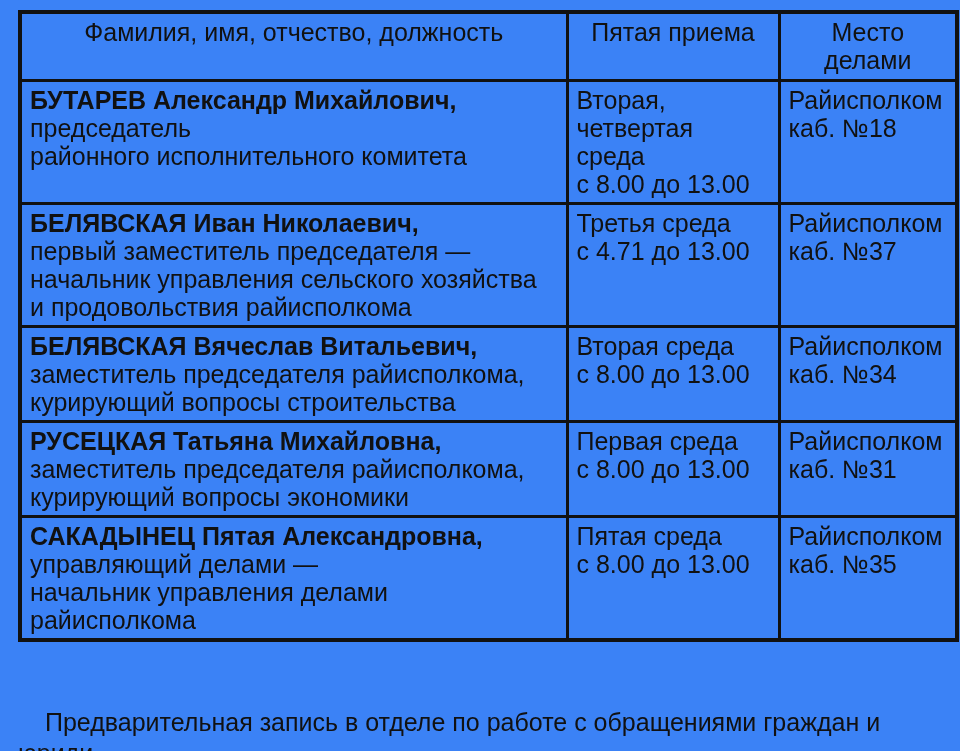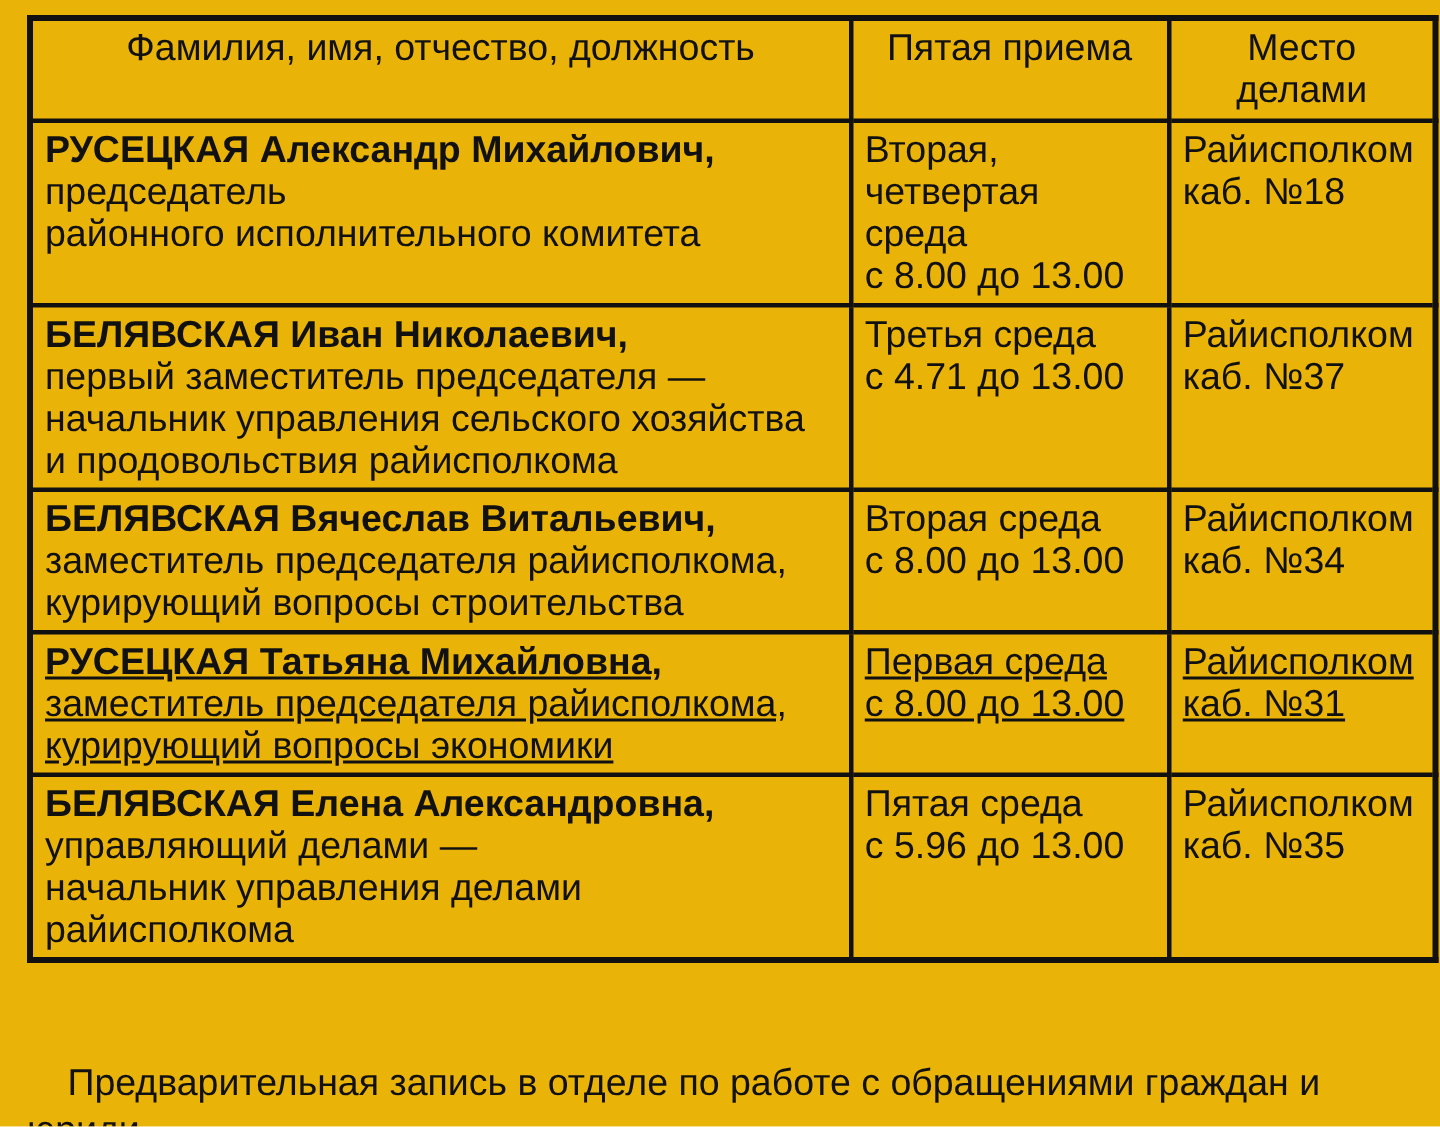--- a/index.html
+++ b/index.html
@@ -6,21 +6,21 @@
     margin: 0;
     padding: 0;
     background: #ffffff;
     font-family: "Liberation Sans", sans-serif;
     color: #111111;
   }
   .page {
     position: relative;
     width: 960px;
     height: 751px;
-    background: #eab308;
+    background: #3b82f6;
     overflow: hidden;
   }
   table.schedule {
     position: absolute;
     left: 18px;
     top: 10px;
     width: 937px;
     border-collapse: collapse;
     table-layout: fixed;
     border: 4px solid #111111;
@@ -56,21 +56,21 @@
   .person-name {
     font-weight: bold;
     white-space: pre-line;
   }
   .person-position { white-space: pre-line; }
 
   tbody tr.row-0 td { height: 114px; box-sizing: border-box; }
   tbody tr.row-1 td { height: 118px; box-sizing: border-box; }
   tbody tr.row-2 td { height: 88px;  box-sizing: border-box; }
   tbody tr.row-3 td { height: 90px;  box-sizing: border-box; }
-  tbody tr.row-4 td { height: 90px;  box-sizing: border-box; text-decoration: underline; }
+  tbody tr.row-4 td { height: 90px;  box-sizing: border-box; }
   tbody tr.row-5 td { height: 84px;  box-sizing: border-box; }
 
   .footer-note {
     position: absolute;
     left: 18px;
     top: 682px;
     width: 930px;
     font-size: 25px;
     line-height: 31px;
     text-align: left;
@@ -92,21 +92,21 @@
       <tr>
         <th class="preline">Фамилия, имя, отчество, должность</th>
         <th class="preline">Пятая приема</th>
         <th class="preline">Место
 делами</th>
       </tr>
     </thead>
     <tbody>
       <tr class="row-0">
         <td class="person">
-          <span class="person-name">РУСЕЦКАЯ Александр Михайлович,</span>
+          <span class="person-name">БУТАРЕВ Александр Михайлович,</span>
           <div class="person-position">председатель
 районного исполнительного комитета</div>
         </td>
         <td class="time preline">Вторая,
 четвертая
 среда
 с 8.00 до 13.00</td>
         <td class="place preline">Райисполком
 каб. №18</td>
       </tr>
@@ -139,26 +139,26 @@
           <div class="person-position">заместитель председателя райисполкома,
 курирующий вопросы экономики</div>
         </td>
         <td class="time preline">Первая среда
 с 8.00 до 13.00</td>
         <td class="place preline">Райисполком
 каб. №31</td>
       </tr>
       <tr class="row-5">
         <td class="person">
-          <span class="person-name">БЕЛЯВСКАЯ Елена Александровна,</span>
+          <span class="person-name">САКАДЫНЕЦ Пятая Александровна,</span>
           <div class="person-position">управляющий делами —
 начальник управления делами райисполкома</div>
         </td>
         <td class="time preline">Пятая среда
-с 5.96 до 13.00</td>
+с 8.00 до 13.00</td>
         <td class="place preline">Райисполком
 каб. №35</td>
       </tr>
     </tbody>
   </table>
 
   <p class="footer-note"><span class="indent"></span><span>Предварительная запись в отделе по работе с обращениями граждан и юриди-</span><br></p>
 
 </div>
 

